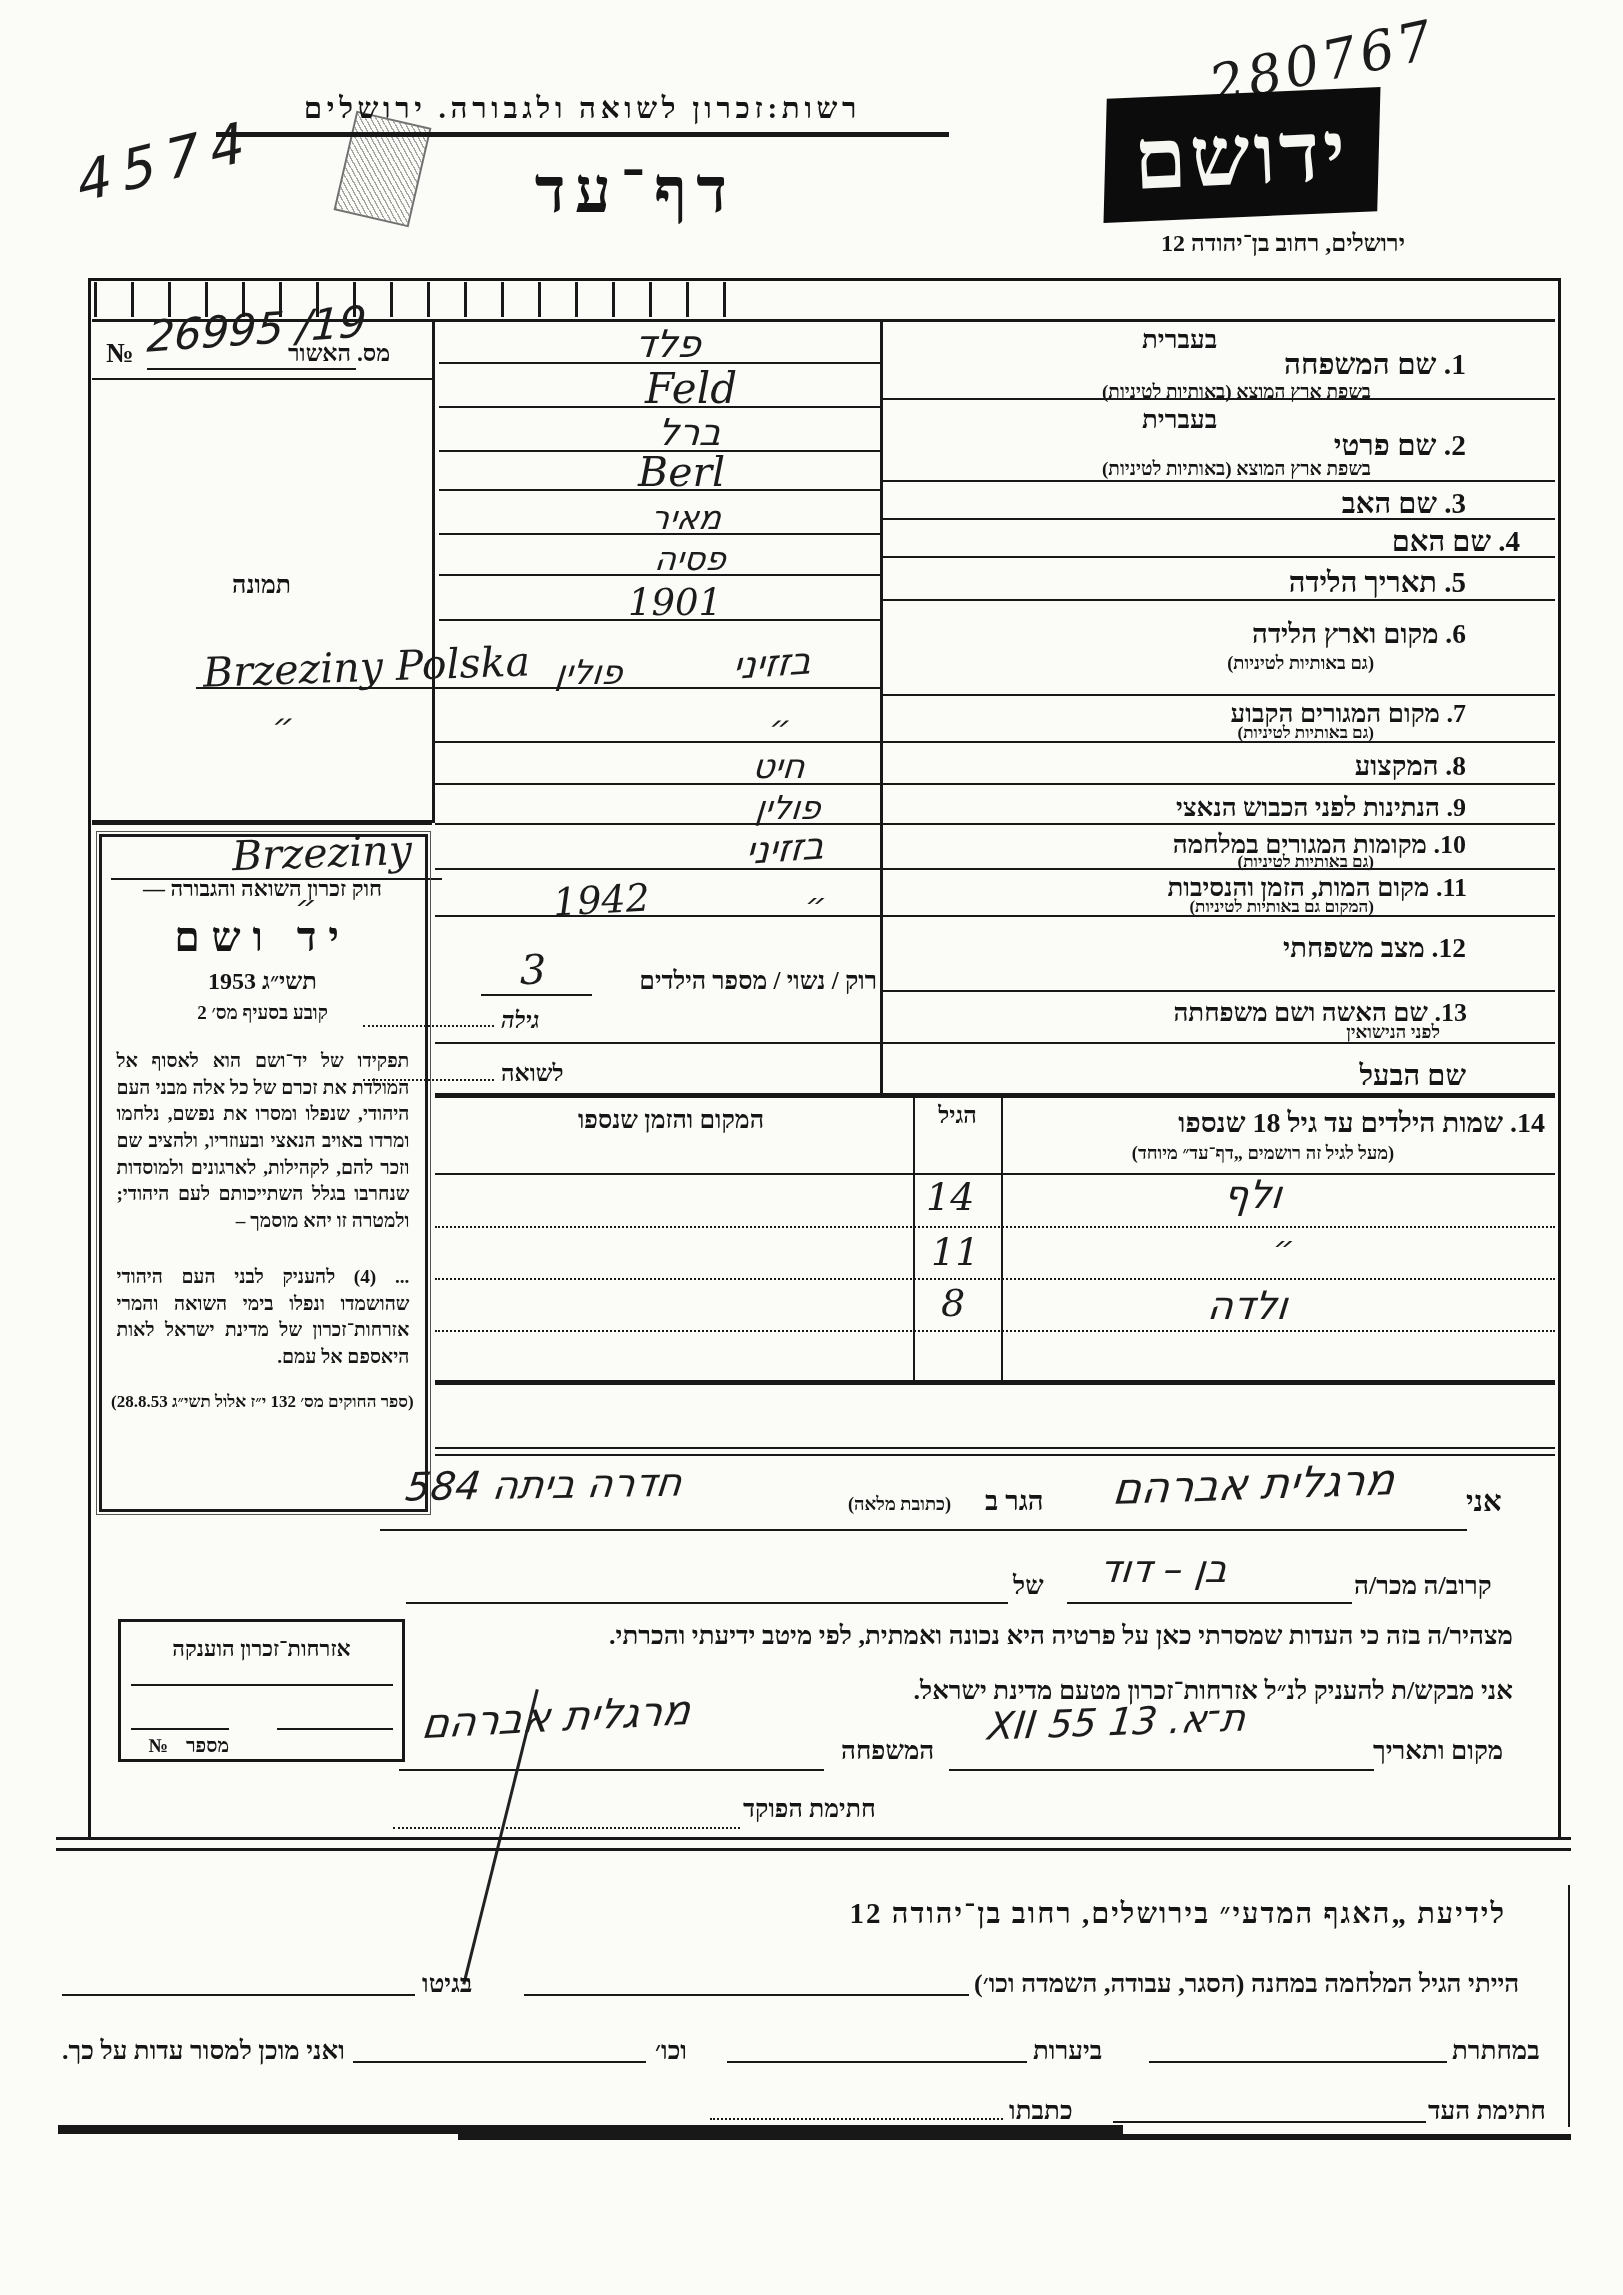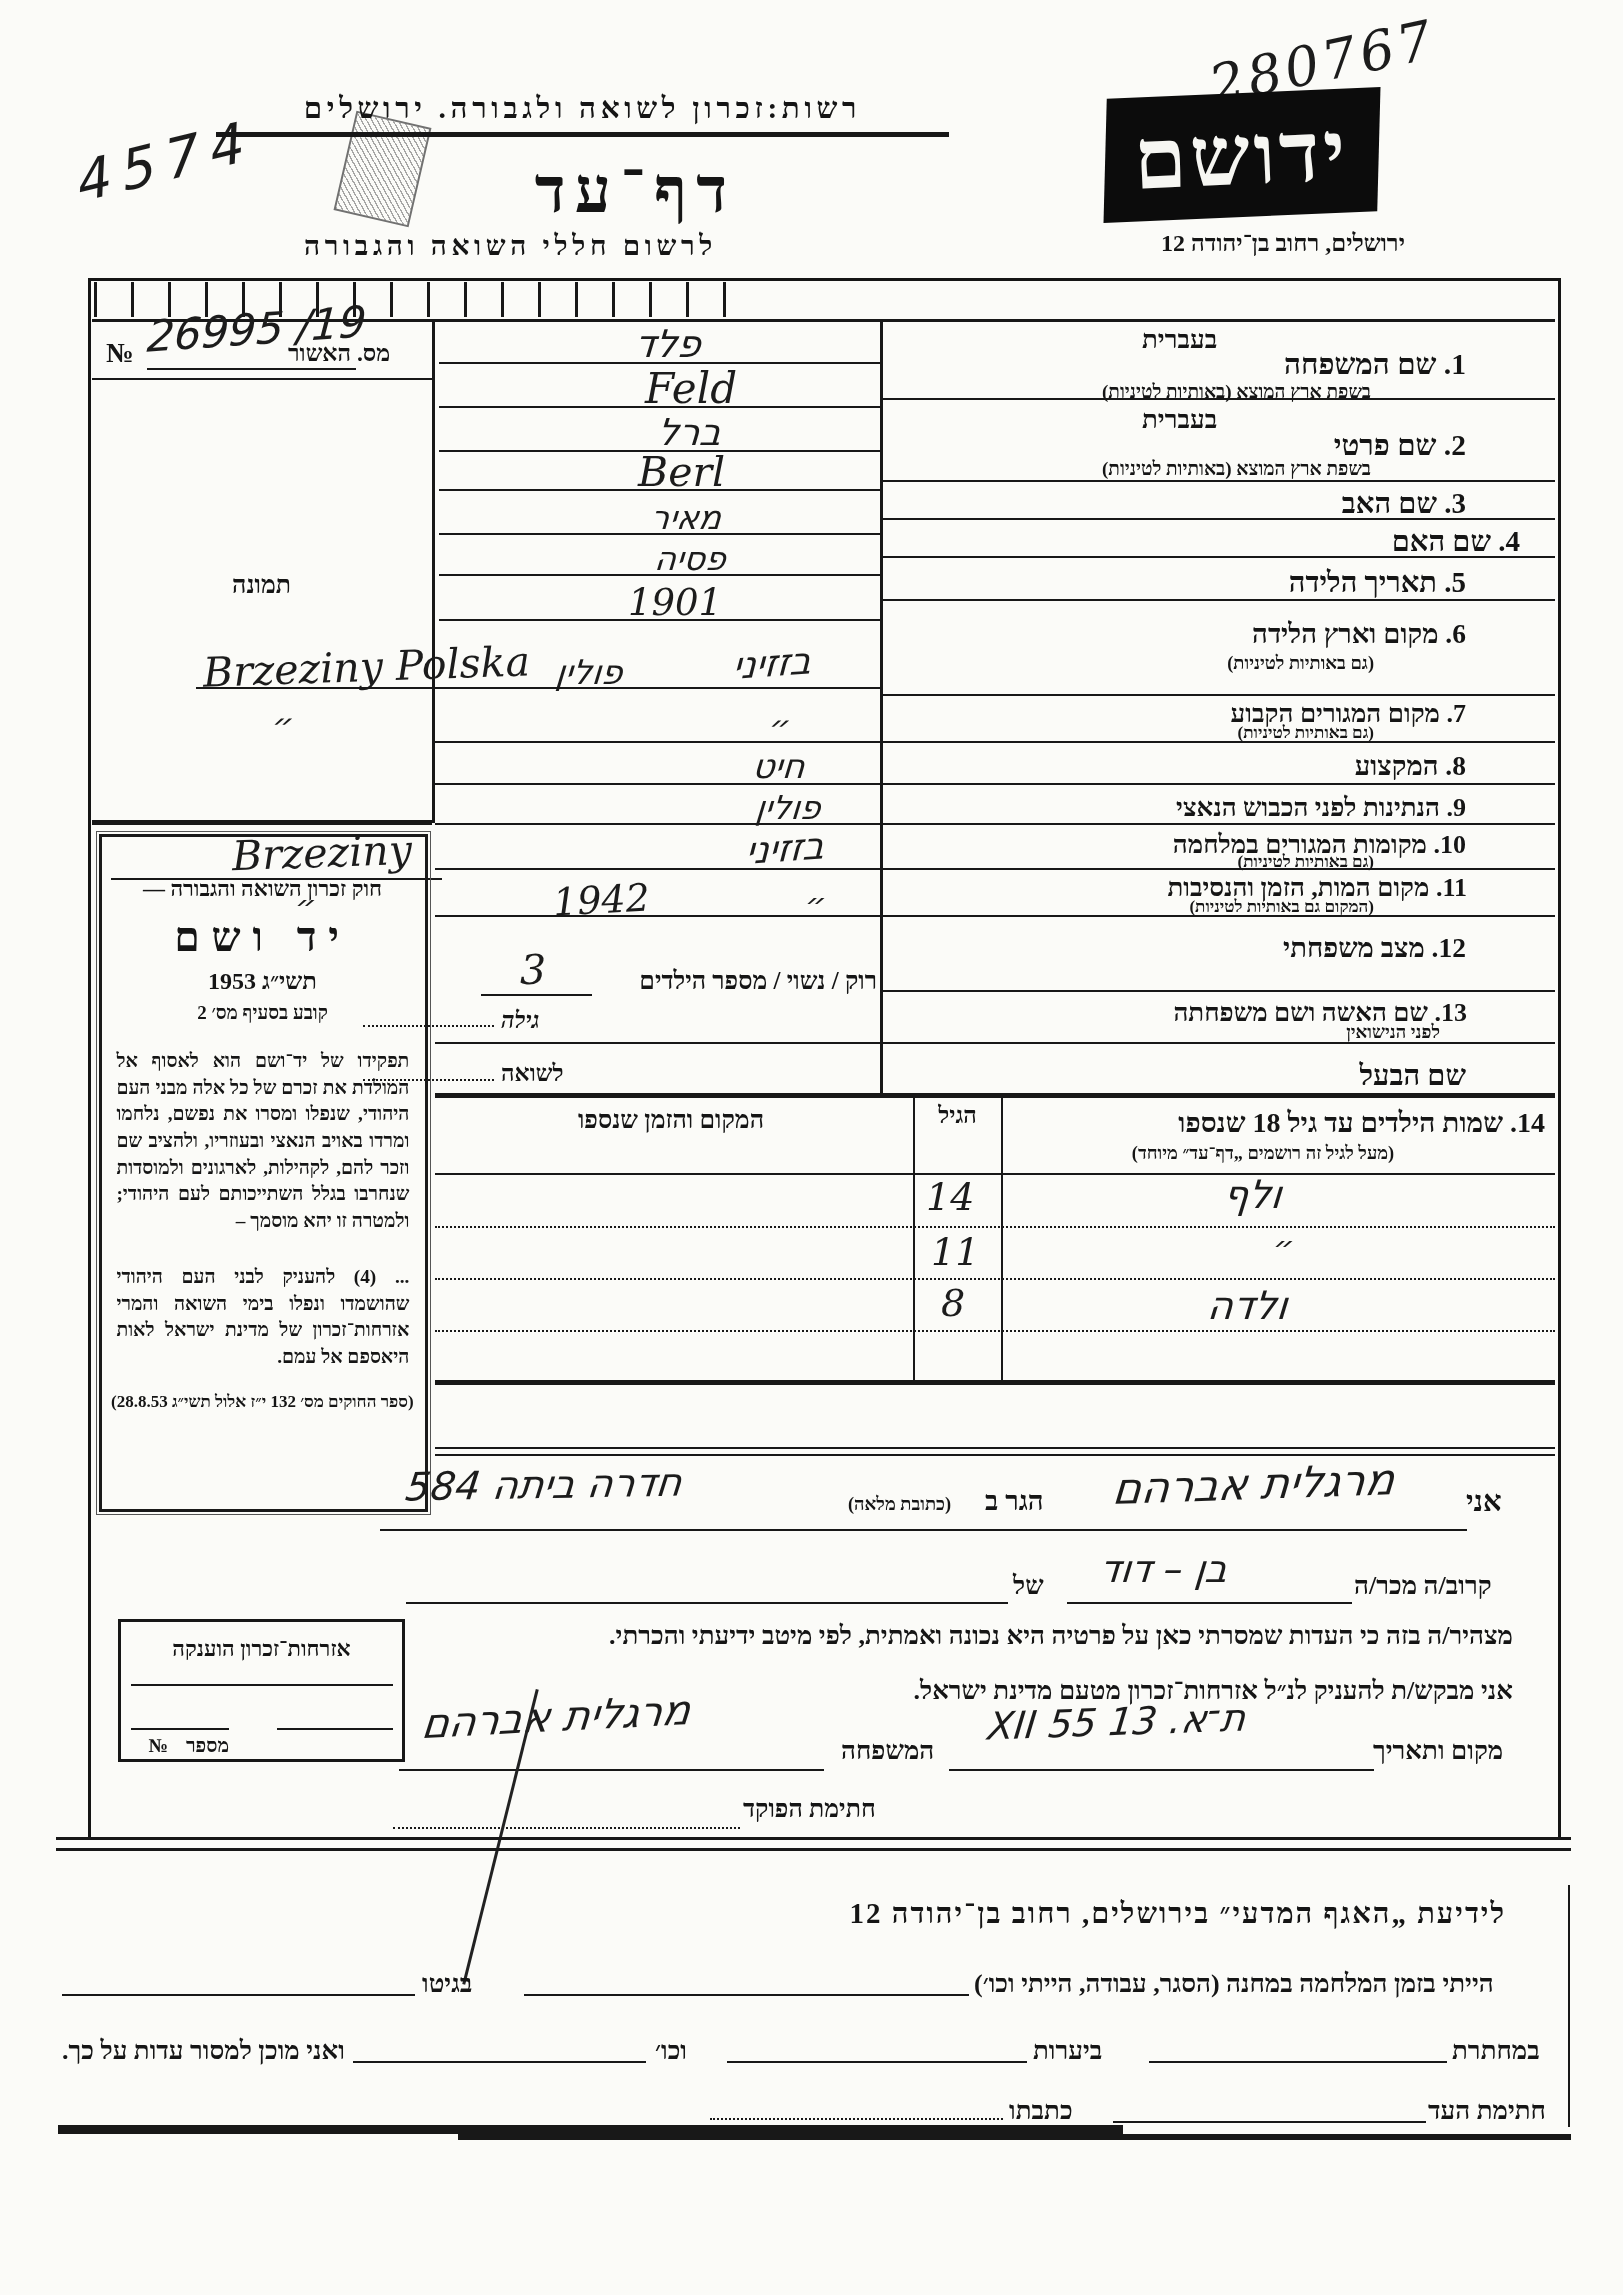--- a/index.html
+++ b/index.html
@@ -34,21 +34,20 @@
 <body>
 
 <div id="page">
 
   <div class="abs hw" style="left:75px;top:134px;font-size:55px;letter-spacing:10.5px;transform:rotate(-14deg) skewX(-6deg);">4574</div>
   <div id="stamp" class="abs" style="left:344px;top:118px;width:73px;height:98px;"></div>
 
   <div class="abs prt ctr" style="left:216px;top:92px;width:733px;font-size:29.5px;letter-spacing:4.6px;">רשות:זכרון לשואה ולגבורה. ירושלים</div>
   <div class="abs hl" style="left:216px;top:132px;width:733px;height:5.2px;"></div>
   <div class="abs prt ctr" style="left:511px;top:154px;width:249px;font-size:64px;letter-spacing:9.2px;">דף־עד</div>
-  <div class="abs prt ctr" style="left:242px;top:230px;width:537px;font-size:28px;letter-spacing:4.6px;">לרשום חללי השואה והגבורה</div>
 
   <div class="abs hwl" style="left:1208px;top:36px;font-size:54px;letter-spacing:3.9px;transform:rotate(-12deg);">280767</div>
   <div id="logo-box" class="abs" style="left:1105px;top:93px;width:274px;height:124px;">
     <span>ידושם</span>
   </div>
   <div class="abs prt ctr" style="left:1080px;top:230px;width:406px;font-size:24px;">ירושלים, רחוב בן־יהודה 12</div>
 
   <div id="outer-border" class="abs" style="left:88px;top:278px;width:1467px;height:1558px;"></div>
   <div class="abs comb" style="left:94px;top:282px;width:641px;height:35px;"></div>
   <div class="abs hl" style="left:92px;top:319px;width:1463px;height:2.6px;"></div>
@@ -227,21 +226,21 @@
     <div class="abs prt" style="left:65px;top:113px;font-size:19.6px;">מספר</div>
     <div class="abs prt" style="left:27.5px;top:113px;font-size:19.6px;">№</div>
   </div>
 
   <div class="abs hl" style="left:56px;top:1837px;width:1515px;height:3.3px;"></div>
   <div class="abs hl" style="left:56px;top:1848px;width:1515px;height:3.3px;"></div>
 
   <div class="abs vl" style="left:1568px;top:1885px;height:242px;width:2px;"></div>
   <div class="abs prt rgt" style="left:393px;top:1897px;width:1113px;font-size:29px;letter-spacing:2px;">לידיעת „האגף המדעי״ בירושלים, רחוב בן־יהודה 12</div>
 
-  <div class="abs prt" style="left:974px;top:1969px;font-size:26px;">הייתי בזמן המלחמה במחנה (הסגר, עבודה, הייתי וכו׳)</div>
+  <div class="abs prt" style="left:974px;top:1969px;font-size:26px;">הייתי הגיל המלחמה במחנה (הסגר, עבודה, השמדה וכו׳)</div>
   <div class="abs hl" style="left:524px;top:1994px;width:445px;"></div>
   <div class="abs prt" style="left:422px;top:1969px;font-size:26px;">בגיטו</div>
   <div class="abs hl" style="left:62px;top:1994px;width:353px;"></div>
 
   <div class="abs prt" style="left:1452px;top:2036px;font-size:26px;">במחתרת</div>
   <div class="abs hl" style="left:1149px;top:2061px;width:298px;"></div>
   <div class="abs prt" style="left:1033px;top:2036px;font-size:26px;">ביערות</div>
   <div class="abs hl" style="left:727px;top:2061px;width:300px;"></div>
   <div class="abs prt" style="left:655px;top:2036px;font-size:26px;">וכו׳</div>
   <div class="abs hl" style="left:353px;top:2061px;width:293px;"></div>

